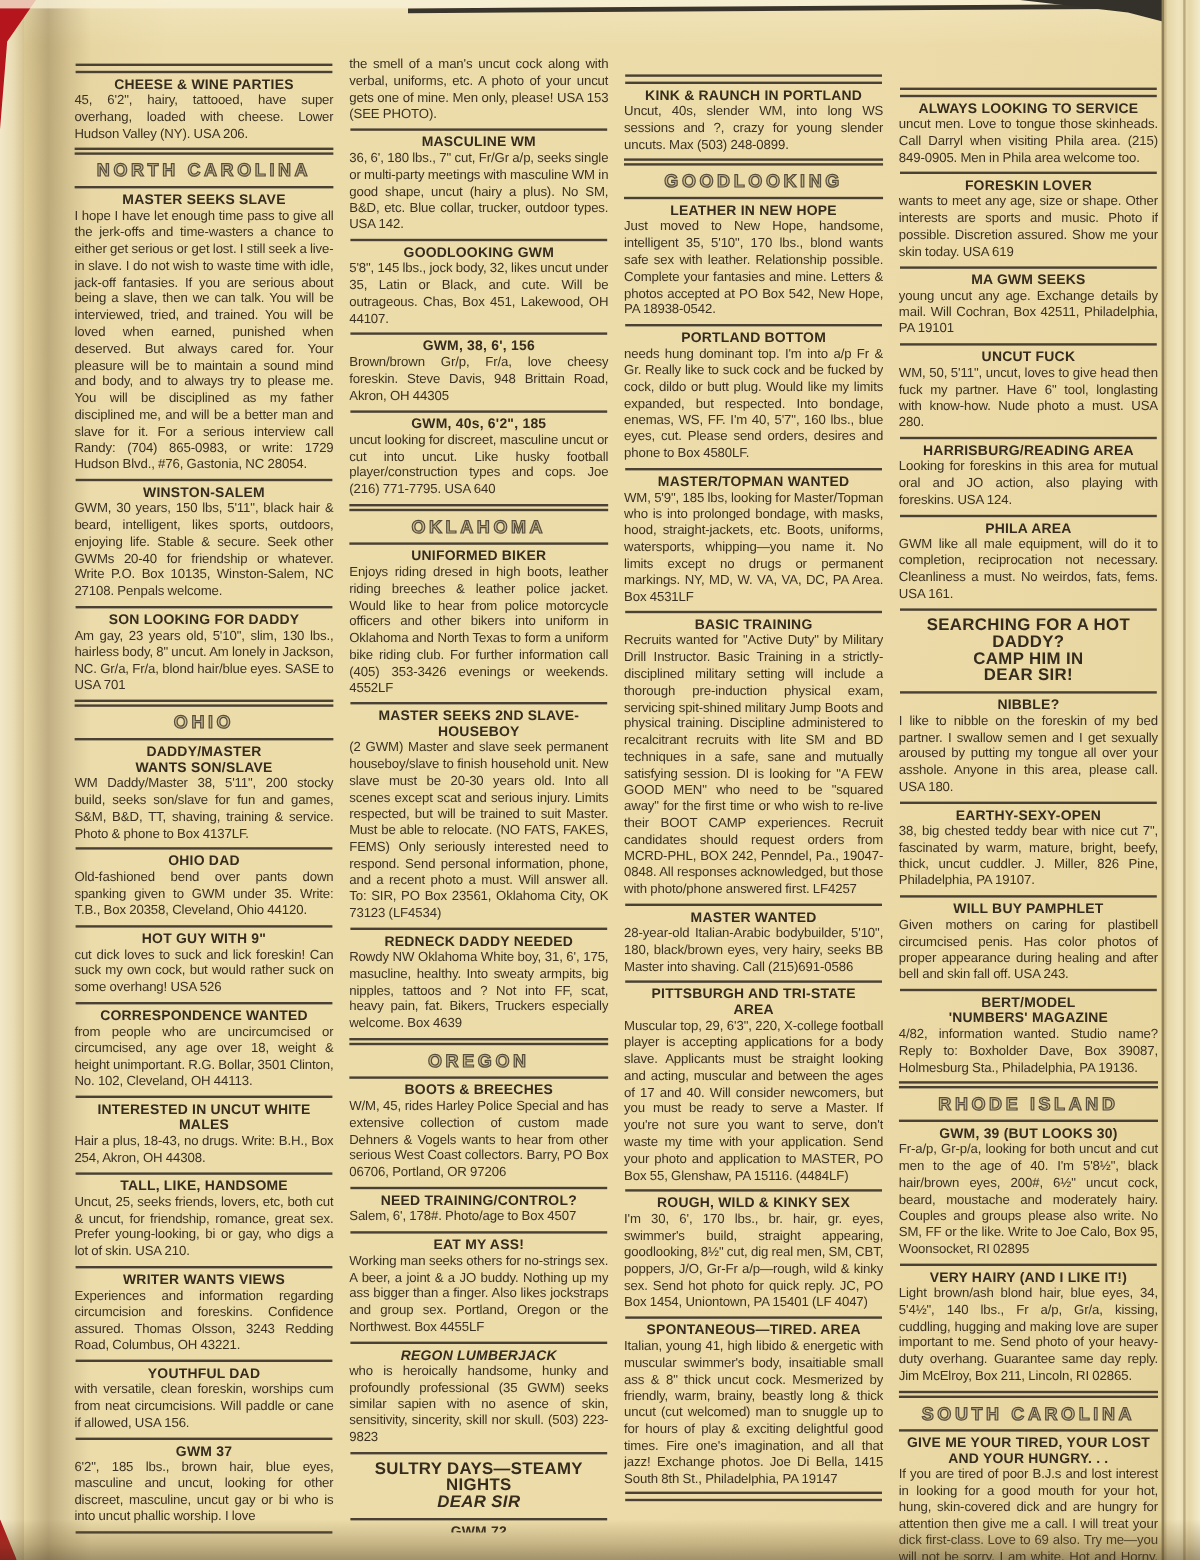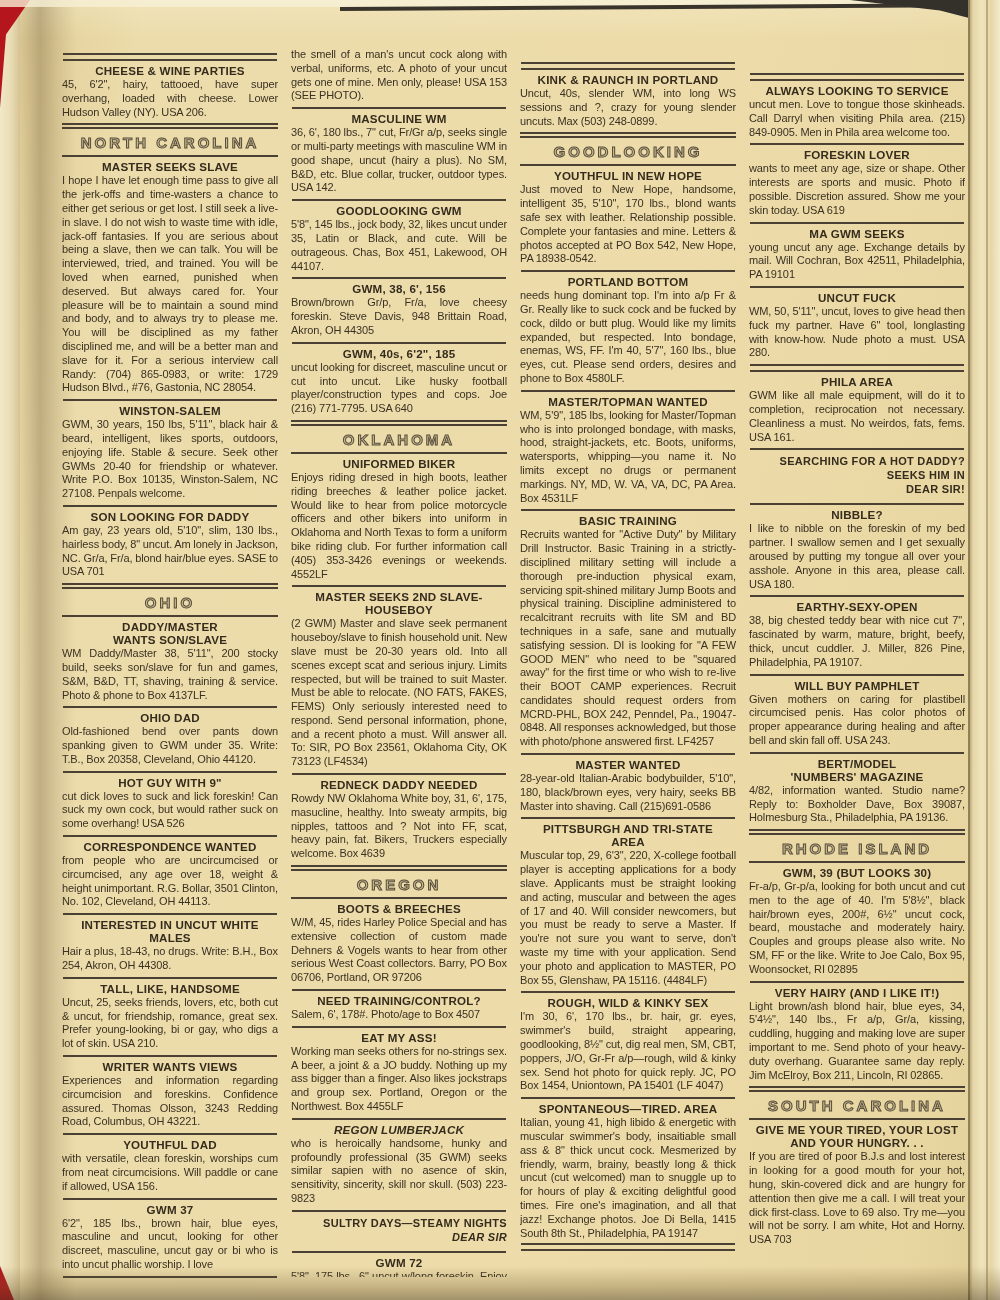--- a/index.html
+++ b/index.html
@@ -47,21 +47,21 @@
   .ad-title{white-space:pre-line;text-align:center;font-weight:700;font-size:11.6px;line-height:13px;
     margin:3px 0 1px;letter-spacing:0.2px;color:#352c1d;}
   .ad-title.italic{font-style:italic;}
   .ad-body{text-align:justify;font-size:11px;line-height:13.8px;letter-spacing:-0.1px;word-spacing:-0.2px;}
   .rule{border-top:2px solid #4a4134;margin:4px 1px 2px;}
   .rule-dbl{height:4px;border-top:2px solid #4a4134;border-bottom:2px solid #4a4134;margin:3px 1px;}
   .state{border-top:6px double #4a4134;border-bottom:2px solid #4a4134;text-align:center;
     font-weight:800;font-size:15px;line-height:17px;letter-spacing:3px;padding:5px 0 4px;margin:4px 0 3px;
     color:#c9ba8e;-webkit-text-stroke:1px #564d3c;}
   .promo{text-align:center;font-weight:700;padding:2px 0 3px;}
-  .promo-line{font-size:11px;line-height:14px;letter-spacing:0.3px;color:#352c1d;white-space:pre-line;text-align:right;}
+  .promo-line{font-size:14px;line-height:14px;letter-spacing:0.3px;color:#352c1d;white-space:pre-line;}
   .promo-line.italic{font-style:italic;}
 </style>
 </head>
 <body>
 
 <div class="page">
   <div class="cols">
     <div class="col">
         <div class="rule-dbl"></div>
         <div class="ad">
@@ -204,21 +204,21 @@
         </div>
       </div>
     <div class="col">
         <div class="rule-dbl"></div>
         <div class="ad">
           <div class="ad-title">KINK &amp; RAUNCH IN PORTLAND</div>
           <div class="ad-body">Uncut, 40s, slender WM, into long WS sessions and ?, crazy for young slender uncuts. Max (503) 248-0899.</div>
         </div>
         <div class="state">GOODLOOKING</div>
         <div class="ad">
-          <div class="ad-title">YOUTHFUL IN NEW HOPE</div>
+          <div class="ad-title">LEATHER IN NEW HOPE</div>
           <div class="ad-body">Just moved to New Hope, handsome, intelligent 35, 5'10", 170 lbs., blond wants safe sex with leather. Relationship possible. Complete your fantasies and mine. Letters &amp; photos accepted at PO Box 542, New Hope, PA 18938-0542.</div>
         </div>
         <div class="rule"></div>
         <div class="ad">
           <div class="ad-title">PORTLAND BOTTOM</div>
           <div class="ad-body">needs hung dominant top. I'm into a/p Fr &amp; Gr. Really like to suck cock and be fucked by cock, dildo or butt plug. Would like my limits expanded, but respected. Into bondage, enemas, WS, FF. I'm 40, 5'7", 160 lbs., blue eyes, cut. Please send orders, desires and phone to Box 4580LF.</div>
         </div>
         <div class="rule"></div>
         <div class="ad">
           <div class="ad-title">MASTER/TOPMAN WANTED</div>
@@ -267,29 +267,33 @@
         <div class="ad">
           <div class="ad-title">MA GWM SEEKS</div>
           <div class="ad-body">young uncut any age. Exchange details by mail. Will Cochran, Box 42511, Philadelphia, PA 19101</div>
         </div>
         <div class="rule"></div>
         <div class="ad">
           <div class="ad-title">UNCUT FUCK</div>
           <div class="ad-body">WM, 50, 5'11", uncut, loves to give head then fuck my partner. Have 6" tool, longlasting with know-how. Nude photo a must. USA 280.</div>
         </div>
         <div class="rule"></div>
+        <div class="ad">
+          <div class="ad-title">HARRISBURG/READING AREA</div>
+          <div class="ad-body">Looking for foreskins in this area for mutual oral and JO action, also playing with foreskins. USA 124.</div>
+        </div>
         <div class="rule"></div>
         <div class="ad">
           <div class="ad-title">PHILA AREA</div>
           <div class="ad-body">GWM like all male equipment, will do it to completion, reciprocation not necessary. Cleanliness a must. No weirdos, fats, fems. USA 161.</div>
         </div>
         <div class="rule"></div>
         <div class="promo">
           <div class="promo-line">SEARCHING FOR A HOT DADDY?</div>
-          <div class="promo-line">SEEKS HIM IN</div>
+          <div class="promo-line">CAMP HIM IN</div>
           <div class="promo-line">DEAR SIR!</div>
         </div>
         <div class="rule"></div>
         <div class="ad">
           <div class="ad-title">NIBBLE?</div>
           <div class="ad-body">I like to nibble on the foreskin of my bed partner. I swallow semen and I get sexually aroused by putting my tongue all over your asshole. Anyone in this area, please call. USA 180.</div>
         </div>
         <div class="rule"></div>
         <div class="ad">
           <div class="ad-title">EARTHY-SEXY-OPEN</div>

